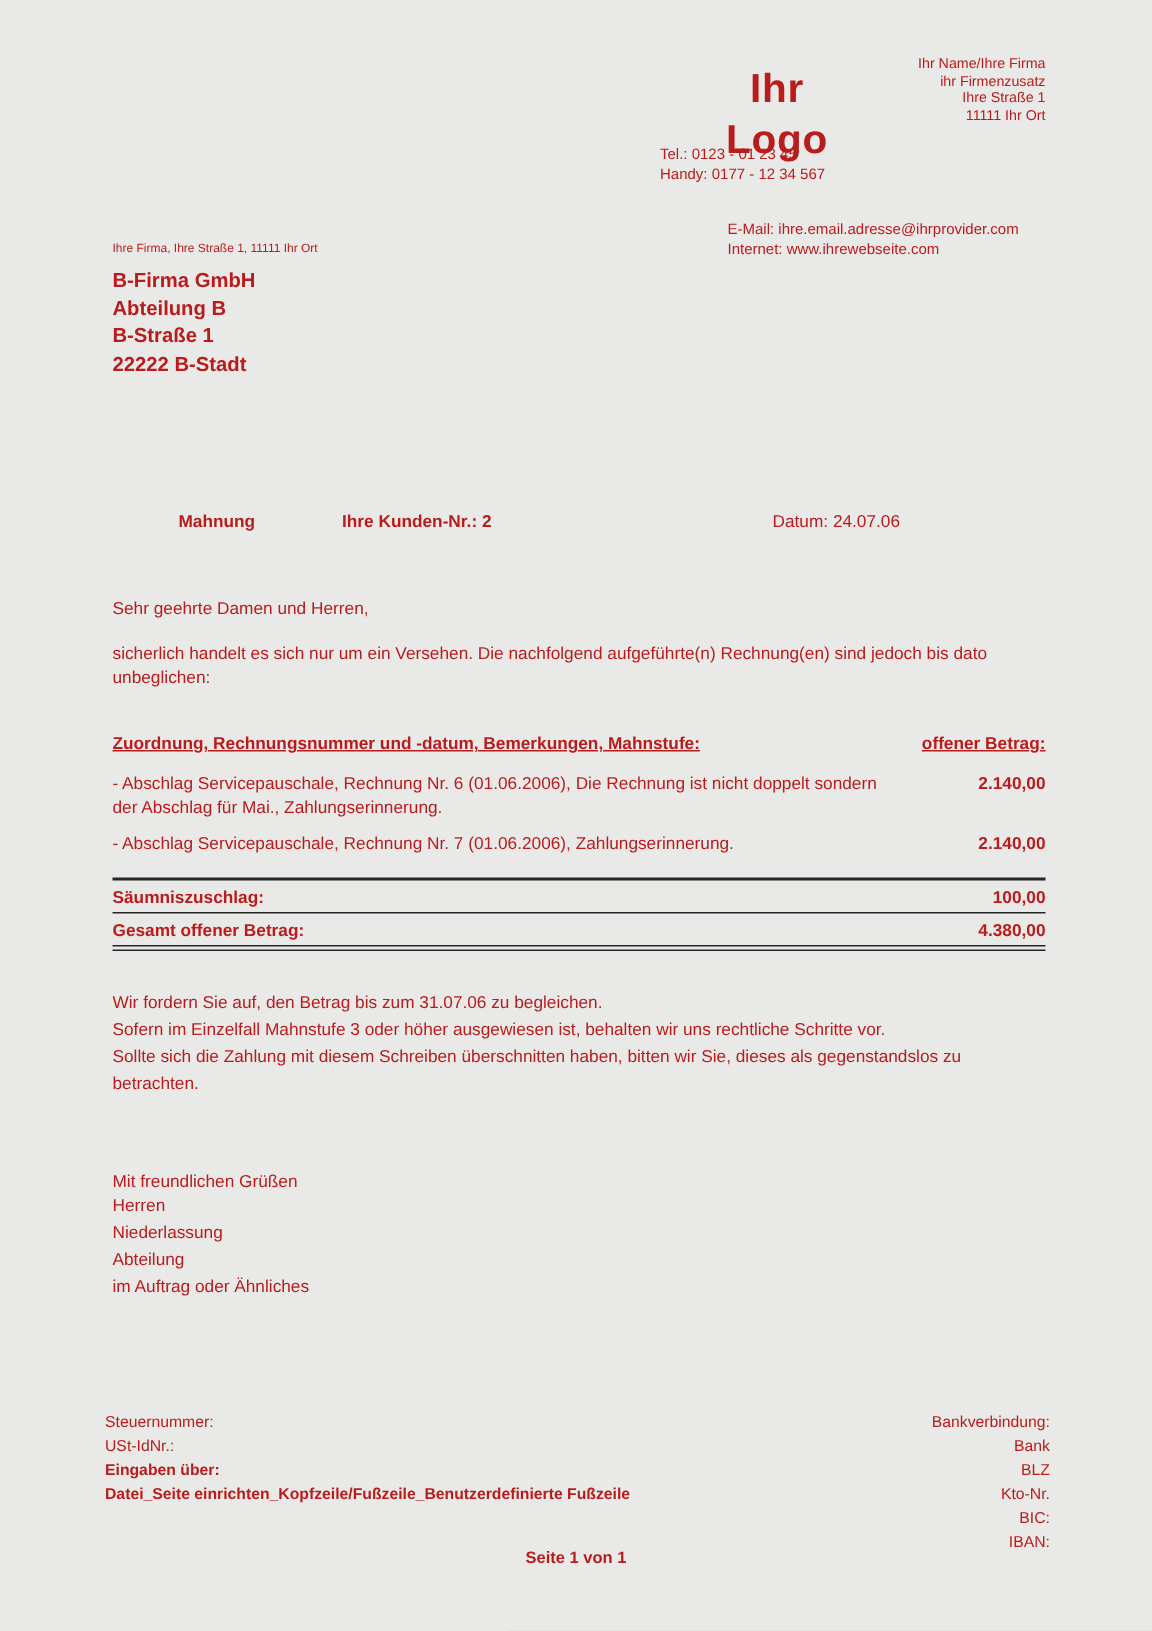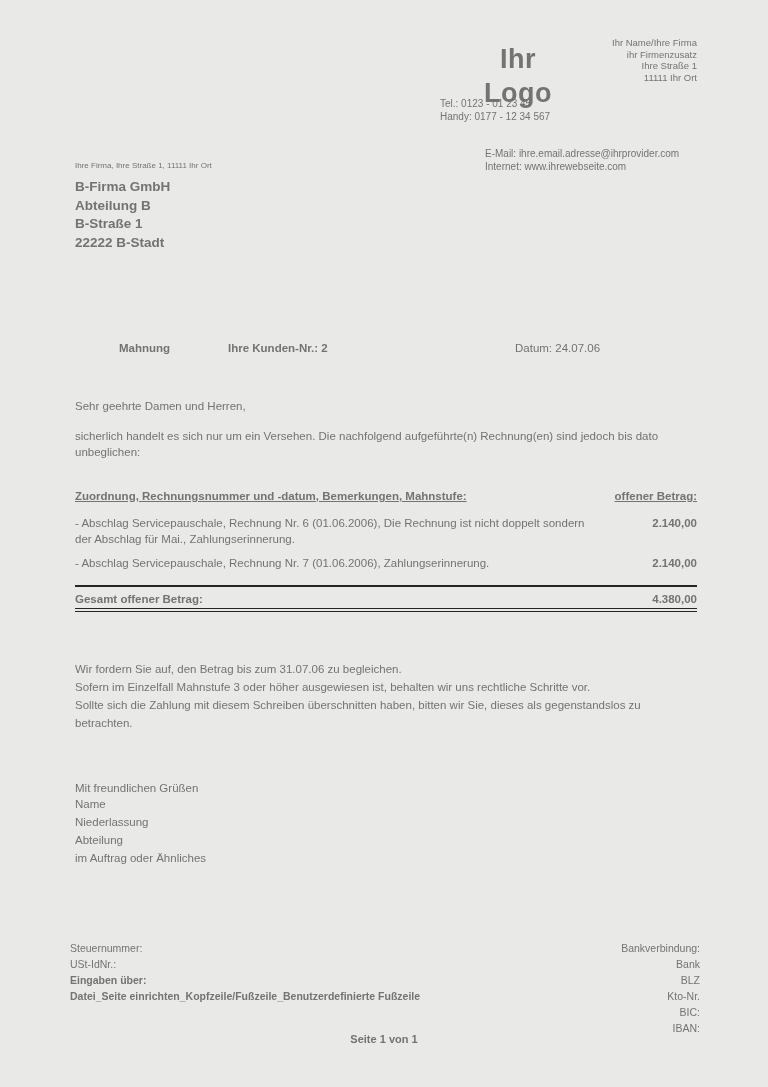--- a/index.html
+++ b/index.html
@@ -3,21 +3,21 @@
 <meta charset="utf-8">
 <style>
   * { margin: 0; padding: 0; box-sizing: border-box; }
   html, body { background: #d9d9d7; }
   body { font-family: "Liberation Sans", sans-serif; }
   .page {
     position: relative;
     width: 768px;
     height: 1087px;
     background: #e9e9e7;
-    color: #737373;
+    color: #b91c1c;
     overflow: hidden;
     margin: 0 auto;
   }
   
   .logo-block {
     position: absolute;
     left: 478px; top: 42px;
     width: 80px;
     text-align: center;
     font-size: 27px;
@@ -216,35 +216,39 @@
     </div>
     <div class="t-row">
       <div class="desc">- Abschlag Servicepauschale, Rechnung Nr. 6 (01.06.2006), Die Rechnung ist nicht doppelt sondern der Abschlag für Mai., Zahlungserinnerung.</div>
       <div class="amount">2.140,00</div>
     </div>
     <div class="t-row">
       <div class="desc">- Abschlag Servicepauschale, Rechnung Nr. 7 (01.06.2006), Zahlungserinnerung.</div>
       <div class="amount">2.140,00</div>
     </div>
     <div class="t-rule"></div>
+    <div class="sum-row">
+      <span>Säumniszuschlag:</span>
+      <span>100,00</span>
+    </div>
     <div class="total-row">
       <span>Gesamt offener Betrag:</span>
       <span>4.380,00</span>
     </div>
   </div>
 
   <div class="demand">
     <div>Wir fordern Sie auf, den Betrag bis zum 31.07.06 zu begleichen.</div>
     <div>Sofern im Einzelfall Mahnstufe 3 oder höher ausgewiesen ist, behalten wir uns rechtliche Schritte vor.</div>
     <div>Sollte sich die Zahlung mit diesem Schreiben überschnitten haben, bitten wir Sie, dieses als gegenstandslos zu betrachten.</div>
   </div>
 
   <div class="regards">Mit freundlichen Grüßen</div>
   <div class="signature">
-    <div>Name</div>
+    <div>Herren</div>
     <div>Niederlassung</div>
     <div>Abteilung</div>
     <div>im Auftrag oder Ähnliches</div>
   </div>
 
   <div class="footer-left">
     <div>Steuernummer:</div>
     <div>USt-IdNr.:</div>
     <div class="bold">Eingaben über:</div>
     <div class="bold">Datei_Seite einrichten_Kopfzeile/Fußzeile_Benutzerdefinierte Fußzeile</div>

